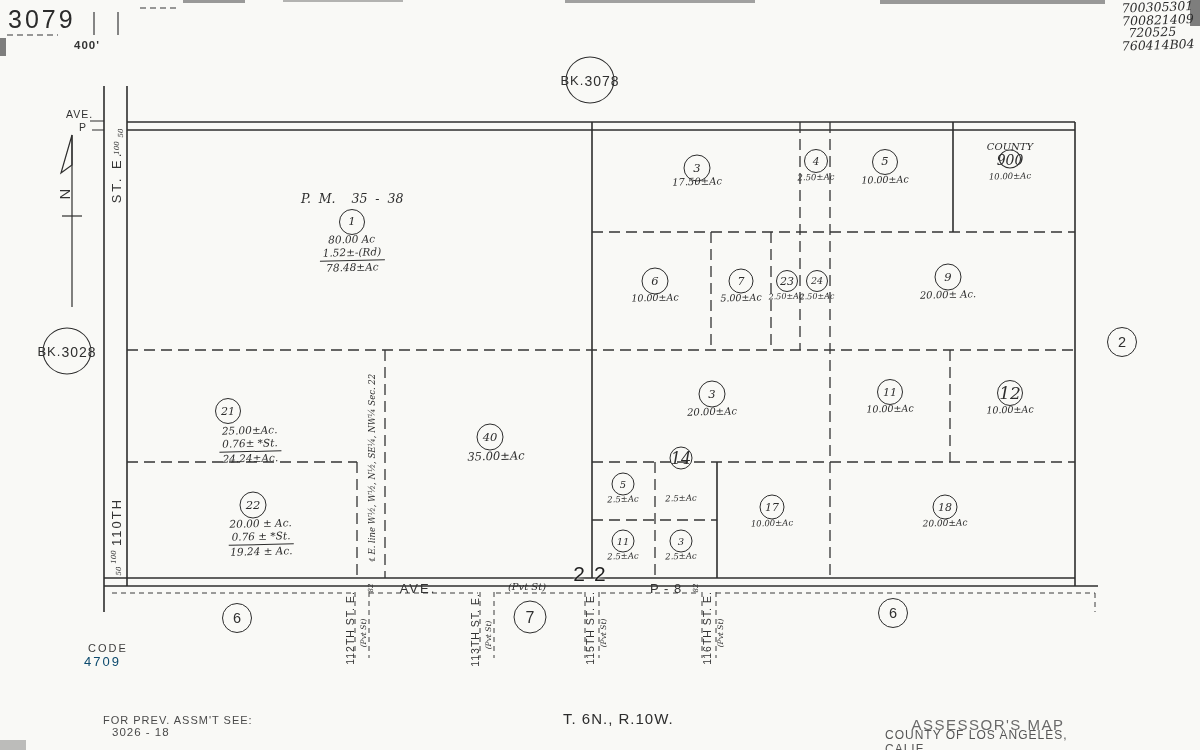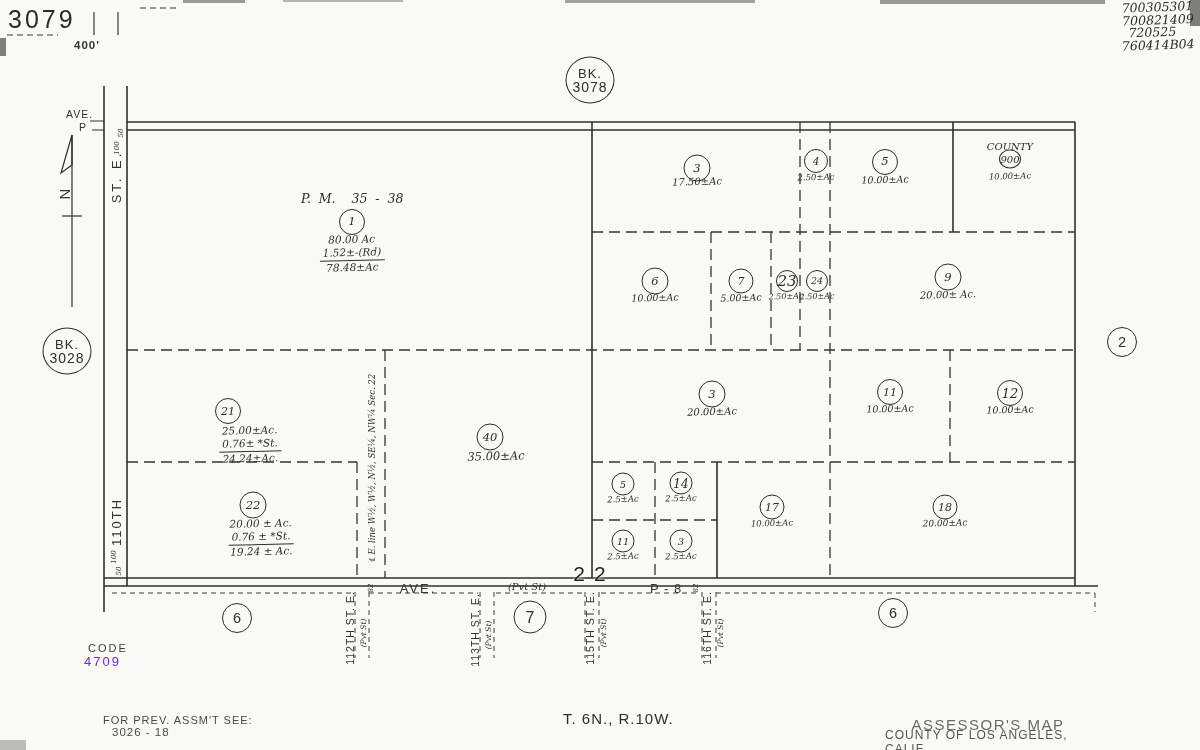--- a/index.html
+++ b/index.html
@@ -21,21 +21,21 @@
   .n  { stroke:#2e2e2e; stroke-width:1.2; fill:none; }
   .sc { stroke:#555;    stroke-width:1.4; fill:none; }
   .scd{ stroke:#777;    stroke-width:1.4; fill:none; stroke-dasharray:6 4; }
 
   .circ {
     position:absolute; border:1.4px solid #2d2d2d; border-radius:50%;
     display:flex; align-items:center; justify-content:center;
     transform:translate(-50%,-50%); background:transparent; line-height:1;
   }
   .circ.hand { font-family:"DejaVu Serif", serif; font-style:italic; }
-  .bk { width:47px; height:45px; flex-direction:column; font-size:13px; letter-spacing:1px; color:#2f2f2f; }
+  .bk { width:47px; height:45px; flex-direction:row; font-size:13px; letter-spacing:1px; color:#2f2f2f; }
   .zone { width:28px; height:28px; font-size:14.5px; color:#2f2f2f; }
 
   .parea {
     position:absolute; transform:translateX(-50%) rotate(-1.5deg);
     text-align:center; white-space:nowrap;
     font-family:"DejaVu Serif", serif; font-style:italic; color:#2d2d2d;
   }
   .sum {
     position:absolute; transform:translateX(-50%) rotate(-1.5deg); text-align:center;
     font-family:"DejaVu Serif", serif; font-style:italic; color:#2d2d2d;
@@ -148,45 +148,45 @@
   <div class="circ hand" style="left:697px;top:168px;width:25px;height:25px;font-size:11.5px">3</div>
   <div class="parea" style="left:697px;top:176px;font-size:10px">17.50±Ac</div>
 
   <div class="circ hand" style="left:816px;top:161px;width:22px;height:22px;font-size:10.5px">4</div>
   <div class="parea" style="left:816px;top:172px;font-size:8.5px">2.50±Ac</div>
 
   <div class="circ hand" style="left:885px;top:162px;width:24px;height:24px;font-size:11.5px">5</div>
   <div class="parea" style="left:885px;top:174px;font-size:9.5px">10.00±Ac</div>
 
   <div class="abs hand ctr" style="left:1010px;top:141px;font-size:10px">COUNTY</div>
-  <div class="circ hand" style="left:1010px;top:159px;width:20px;height:17px;font-size:10px;border-radius:50%">900</div>
+  <div class="circ hand" style="left:1010px;top:159px;width:20px;height:17px;font-size:14px;border-radius:50%">900</div>
   <div class="parea" style="left:1010px;top:171px;font-size:8.5px">10.00±Ac</div>
 
   <div class="circ hand" style="left:655px;top:281px;width:25px;height:25px;font-size:11.5px">6</div>
   <div class="parea" style="left:655px;top:292px;font-size:9.5px">10.00±Ac</div>
 
   <div class="circ hand" style="left:741px;top:281px;width:23px;height:23px;font-size:11px">7</div>
   <div class="parea" style="left:741px;top:292px;font-size:9.5px">5.00±Ac</div>
 
-  <div class="circ hand" style="left:787px;top:281px;width:20px;height:20px;font-size:15px">23</div>
+  <div class="circ hand" style="left:787px;top:281px;width:20px;height:20px;font-size:11px">23</div>
   <div class="parea" style="left:786px;top:292px;font-size:8px">2.50±Ac</div>
 
   <div class="circ hand" style="left:817px;top:281px;width:20px;height:20px;font-size:9.5px">24</div>
   <div class="parea" style="left:817px;top:292px;font-size:8px">2.50±Ac</div>
 
   <div class="circ hand" style="left:948px;top:277px;width:25px;height:25px;font-size:11.5px">9</div>
   <div class="parea" style="left:948px;top:289px;font-size:10px">20.00± Ac.</div>
 
   <div class="circ hand" style="left:712px;top:394px;width:25px;height:25px;font-size:11.5px">3</div>
   <div class="parea" style="left:712px;top:406px;font-size:10px">20.00±Ac</div>
 
   <div class="circ hand" style="left:890px;top:392px;width:24px;height:24px;font-size:11px">11</div>
   <div class="parea" style="left:890px;top:403px;font-size:9.5px">10.00±Ac</div>
 
-  <div class="circ hand" style="left:1010px;top:393px;width:24px;height:24px;font-size:13px">12</div>
+  <div class="circ hand" style="left:1010px;top:393px;width:24px;height:24px;font-size:17px">12</div>
   <div class="parea" style="left:1010px;top:404px;font-size:9.5px">10.00±Ac</div>
 
   <div class="circ hand" style="left:228px;top:411px;width:24px;height:24px;font-size:11px">21</div>
   <div class="sum" style="left:250px;top:424px">
     <div>25.00±Ac.</div>
     <div class="mid">0.76± *St.</div>
     <div>24.24±Ac.</div>
   </div>
 
   <div class="circ hand" style="left:253px;top:505px;width:25px;height:25px;font-size:11.5px">22</div>
@@ -195,21 +195,21 @@
     <div class="mid">0.76 ± *St.</div>
     <div>19.24 ± Ac.</div>
   </div>
 
   <div class="circ hand" style="left:490px;top:437px;width:25px;height:25px;font-size:11.5px">40</div>
   <div class="parea" style="left:496px;top:449px;font-size:11.5px">35.00±Ac</div>
 
   <div class="circ hand" style="left:623px;top:484px;width:21px;height:21px;font-size:10px">5</div>
   <div class="parea" style="left:623px;top:494px;font-size:8.5px">2.5±Ac</div>
 
-  <div class="circ hand" style="left:681px;top:483px;width:21px;height:21px;font-size:12px">14</div>
+  <div class="circ hand" style="left:681px;top:458px;width:21px;height:21px;font-size:16px">14</div>
   <div class="parea" style="left:681px;top:493px;font-size:8.5px">2.5±Ac</div>
 
   <div class="circ hand" style="left:623px;top:541px;width:21px;height:21px;font-size:10px">11</div>
   <div class="parea" style="left:623px;top:551px;font-size:8.5px">2.5±Ac</div>
 
   <div class="circ hand" style="left:681px;top:541px;width:21px;height:21px;font-size:10px">3</div>
   <div class="parea" style="left:681px;top:551px;font-size:8.5px">2.5±Ac</div>
 
   <div class="circ hand" style="left:772px;top:507px;width:23px;height:23px;font-size:11px">17</div>
   <div class="parea" style="left:772px;top:518px;font-size:8.5px">10.00±Ac</div>
@@ -232,21 +232,21 @@
   <div class="abs hand vlab" style="left:603px;top:633px;font-size:7.5px">(Pvt St)</div>
   <div class="abs typed vlab" style="left:707px;top:628px;font-size:10.5px;letter-spacing:1px">116TH ST. E.</div>
   <div class="abs hand vlab" style="left:720px;top:633px;font-size:7.5px">(Pvt St)</div>
 
   <div class="circ zone" style="left:237px;top:618px">6</div>
   <div class="circ zone" style="left:530px;top:617px;width:31px;height:31px;font-size:16px">7</div>
   <div class="circ zone" style="left:893px;top:613px">6</div>
   <div class="circ zone" style="left:1122px;top:342px">2</div>
 
   <div class="abs typed" style="left:88px;top:642px;font-size:11px;letter-spacing:2px;color:#3d3d3d">CODE</div>
-  <div class="abs typed" style="left:84px;top:654px;font-size:13px;letter-spacing:2px;color:#6d28d9">4709</div>
+  <div class="abs typed" style="left:84px;top:654px;font-size:13px;letter-spacing:2px;color:#0c4a6e">4709</div>
 
   <div class="abs typed" style="left:103px;top:714px;font-size:11px;letter-spacing:1px;color:#4a4a4a">FOR PREV. ASSM'T SEE:</div>
   <div class="abs typed" style="left:112px;top:726px;font-size:11.5px;letter-spacing:1px;color:#4a4a4a">3026 - 18</div>
   <div class="abs typed" style="left:563px;top:710px;font-size:15px;letter-spacing:1px;color:#2c2c2c">T. 6N., R.10W.</div>
   <div class="abs typed" style="left:988px;top:716px;font-size:15px;letter-spacing:1.5px;color:#6a6a6a;transform:translateX(-50%)">ASSESSOR'S MAP</div>
   <div class="abs typed" style="left:990px;top:728px;font-size:12px;letter-spacing:1px;color:#555;transform:translateX(-50%)">COUNTY OF LOS ANGELES, CALIF.</div>
 
 </div>
 
 </body></html>

